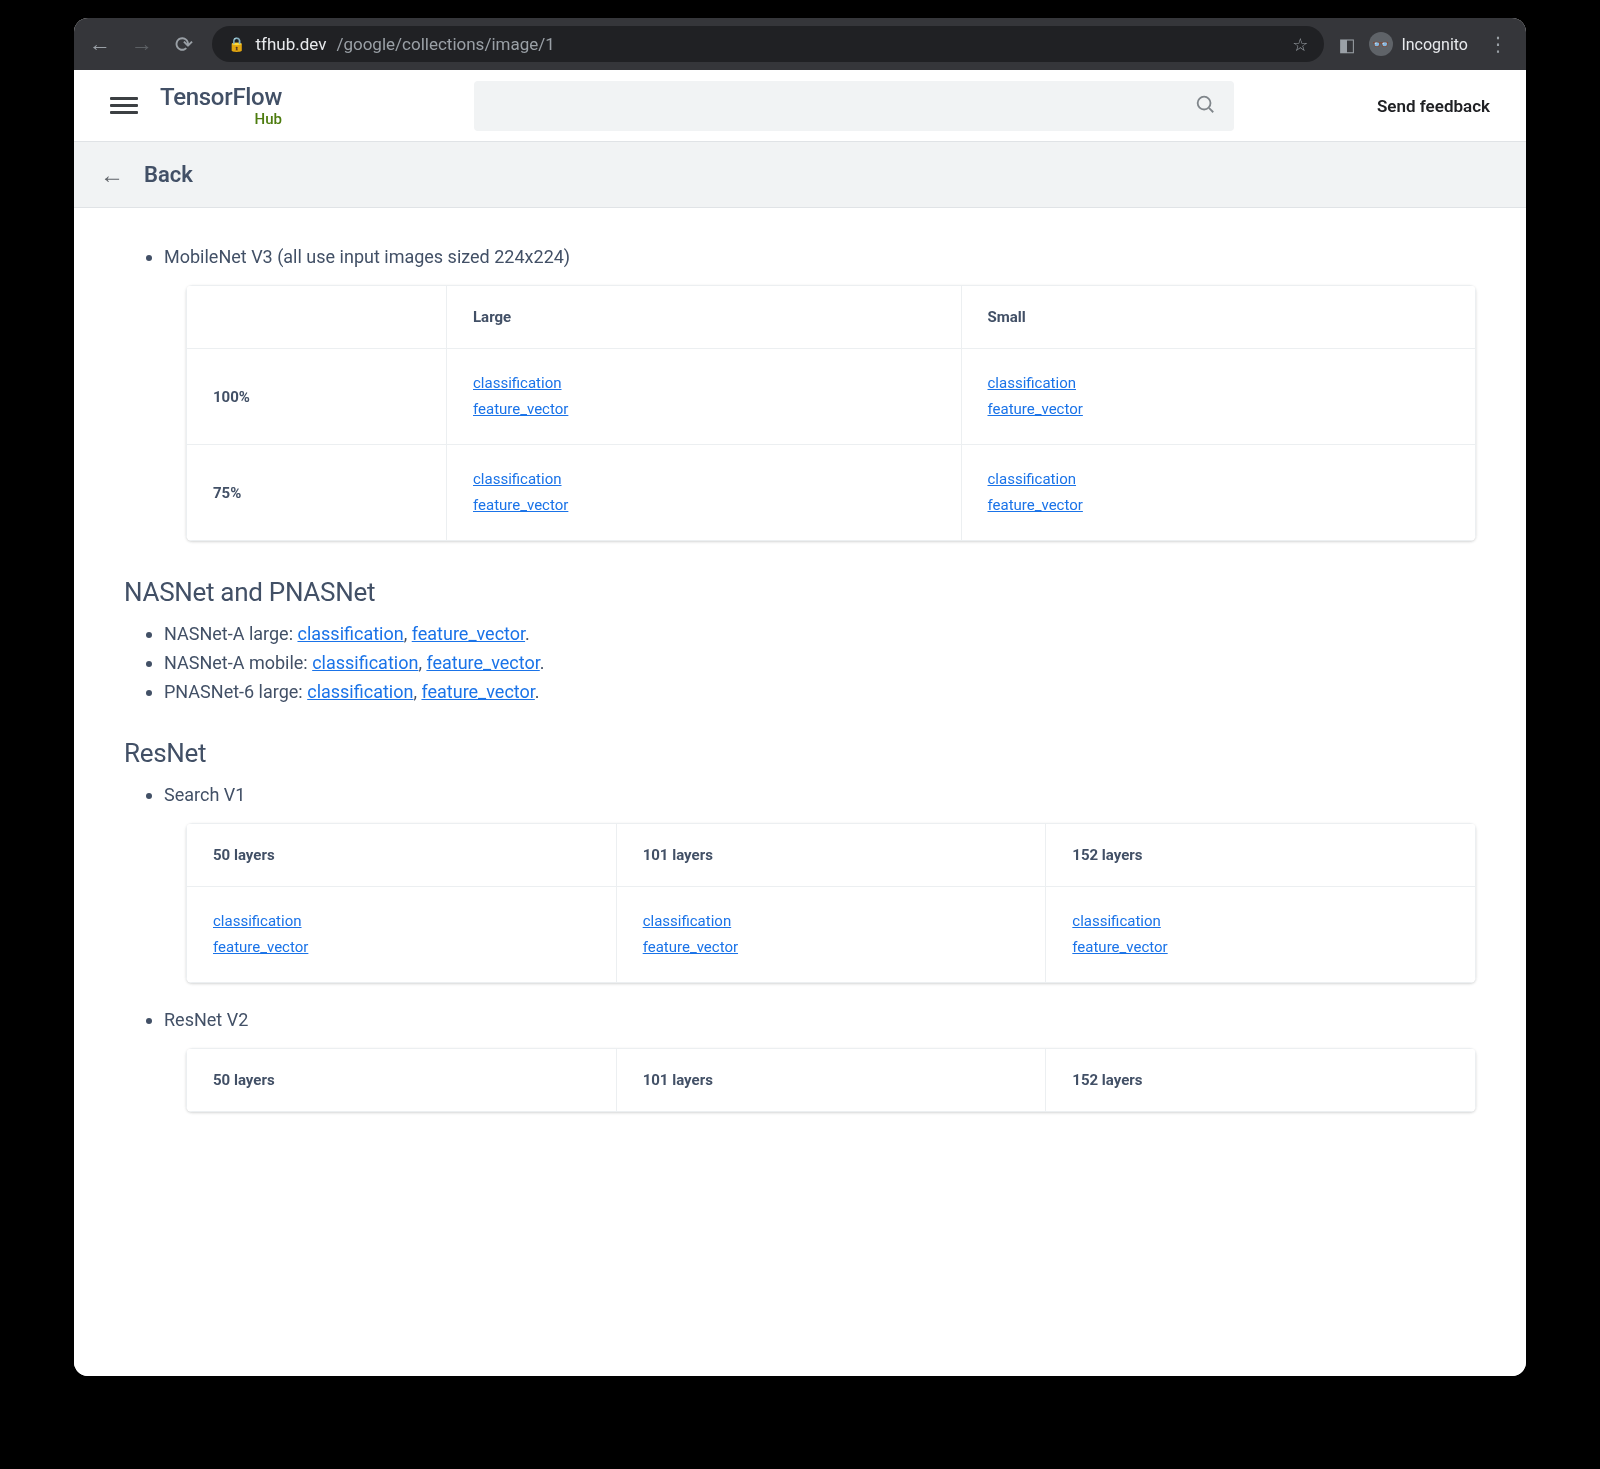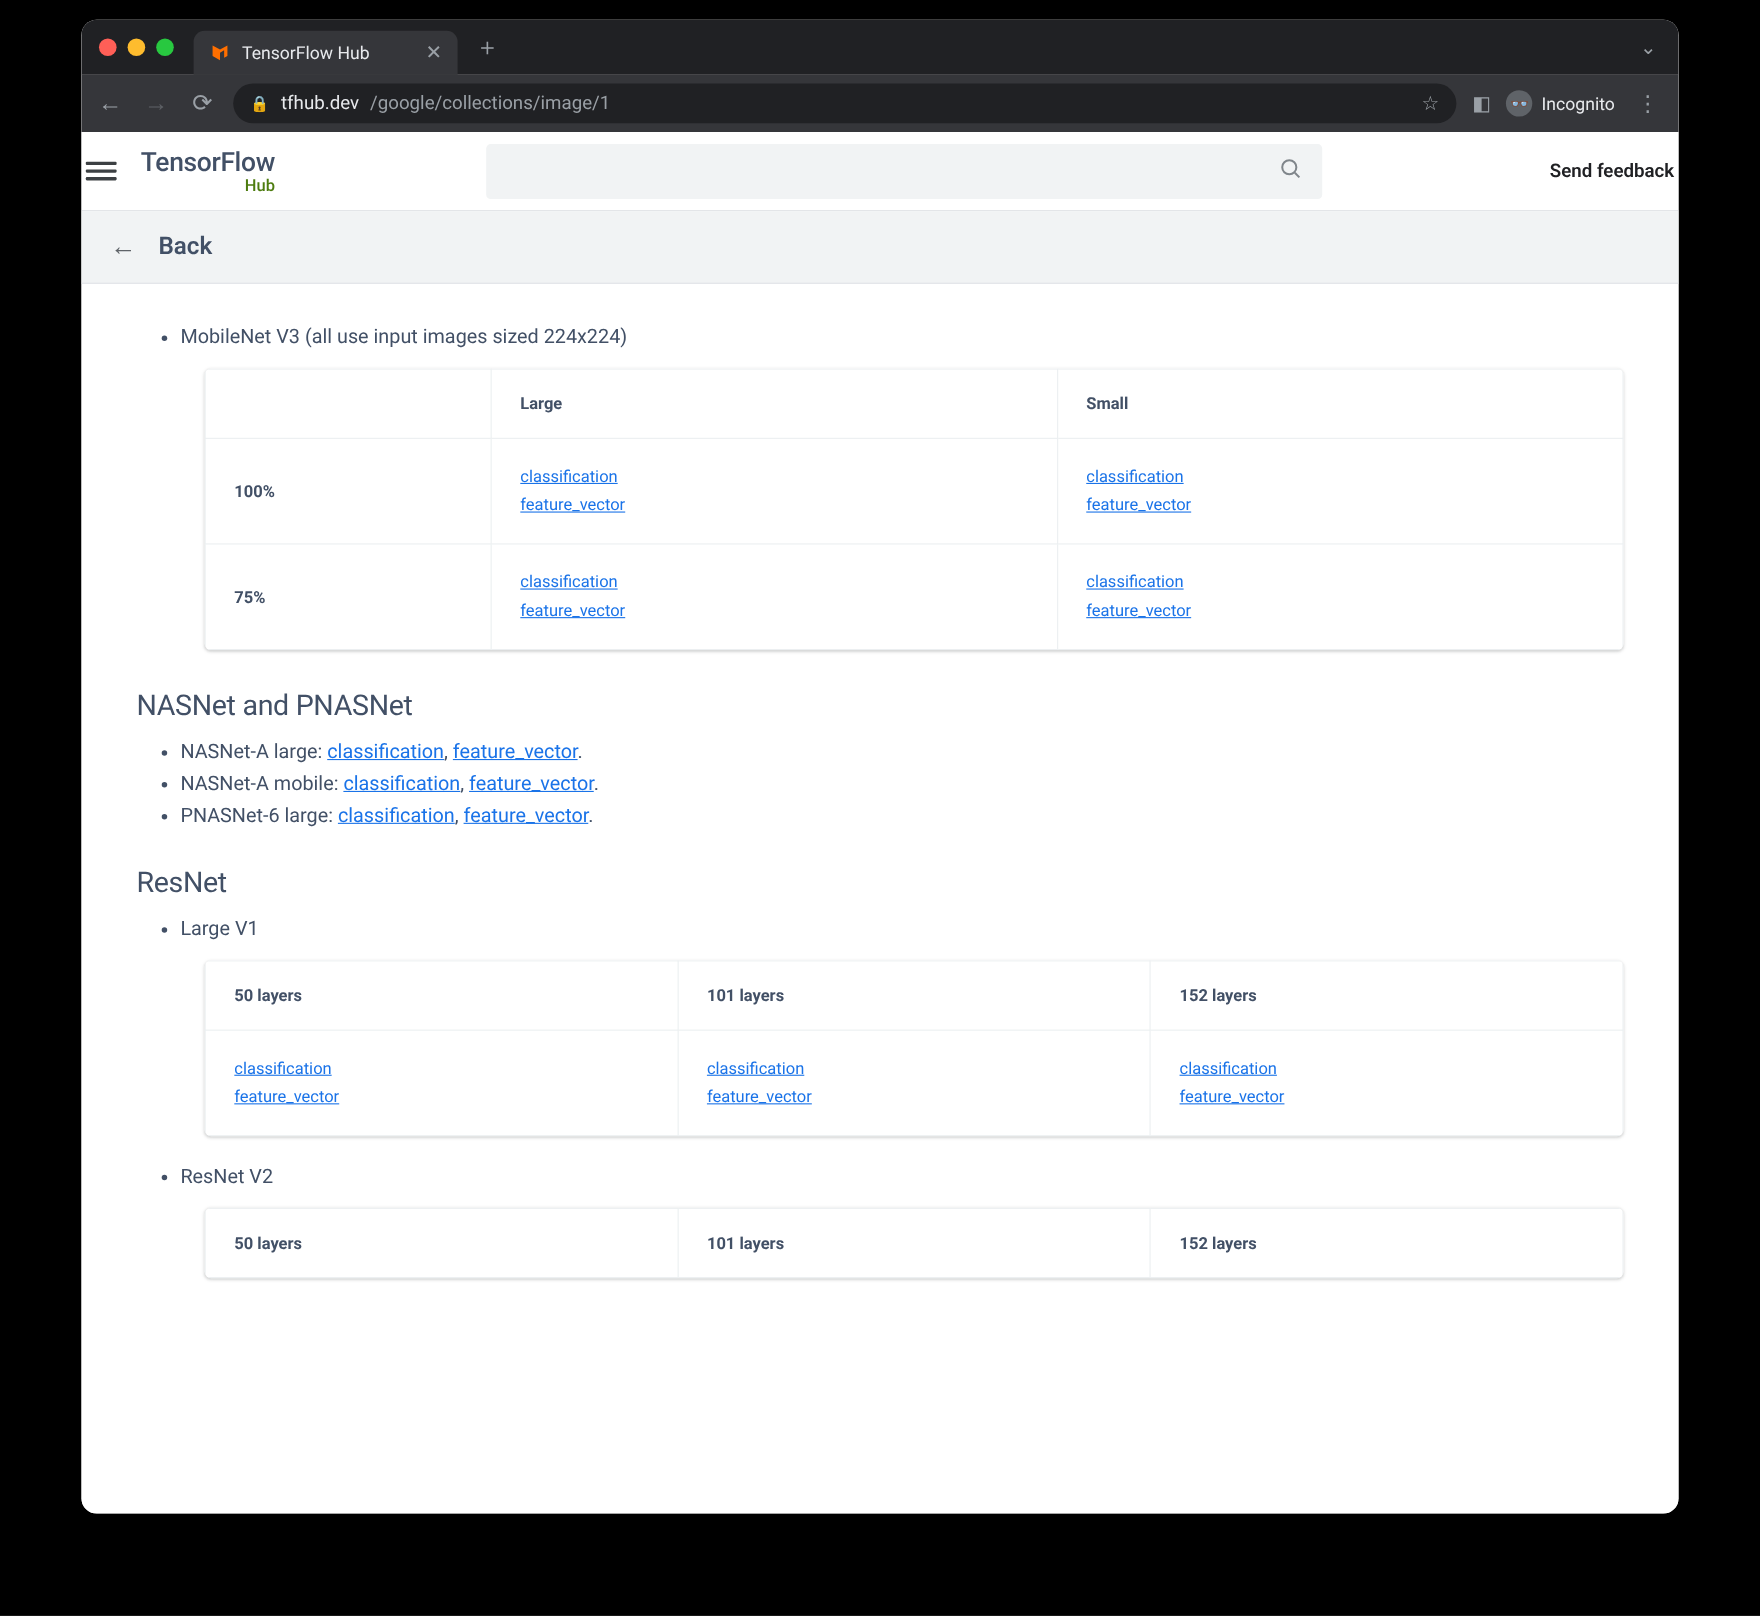--- a/index.html
+++ b/index.html
@@ -68,21 +68,21 @@
     display:flex;align-items:center;justify-content:center;font-size:14px;color:#fff;
   }
   .kebab { font-size:20px; padding:0 6px; cursor:pointer; }
   
   .page {
     flex:1; background:#fff; overflow:hidden; position:relative;
   }
   
   .appbar {
     height:72px; border-bottom:1px solid #e0e3e6;
-    display:flex; align-items:center; padding:0 4px; gap:22px;
+    display:flex; align-items:center; padding:0 36px; gap:22px;
   }
   .hamburger { width:28px; cursor:pointer; }
   .hamburger div { height:3px; background:#3c4043; margin:4px 0; border-radius:1px; }
   .brand { display:flex; flex-direction:column; line-height:1; }
   .brand .tf { font-size:24px; color:#425066; font-weight:500; letter-spacing:-0.3px; }
   .brand .hub { font-size:15px; color:#4d7c0f; font-weight:500; align-self:flex-end; margin-top:3px; }
   .searchwrap {
     margin-left: 170px;
     flex:0 0 760px; height:50px; background:#f1f3f4; border-radius:4px;
     display:flex; align-items:center; padding:0 18px; gap:12px;
@@ -123,38 +123,20 @@
   td.rowhead { font-weight:700; color:#425066; width:260px; }
   td .stack a { display:block; line-height:1.7; }
   
   .cols3 th, .cols3 td { width:33.33%; }
 </style>
 </head>
 <body>
 
 <div class="window">
 
-  <div class="tabbar">
-    <div class="traffic-lights">
-      <div class="tl red"></div>
-      <div class="tl yellow"></div>
-      <div class="tl green"></div>
-    </div>
-    <div class="tab">
-      <span class="favicon">
-        <svg width="18" height="18" viewBox="0 0 24 24">
-            <path fill="#ff6f00" d="M3 3l9 5v13l-9-5V3zm18 0l-9 5v4l5-3v9l4-2V3z"></path>
-          </svg>
-      </span>
-      <span>TensorFlow Hub</span>
-      <span class="close-x">✕</span>
-    </div>
-    <span class="newtab">＋</span>
-    <span class="tab-right">⌄</span>
-  </div>
 
   <div class="urlbar">
     <span class="navbtn">←</span>
     <span class="navbtn" style="opacity:.4">→</span>
     <span class="navbtn">⟳</span>
     <div class="urlfield">
       <span class="lock">🔒</span>
       <span class="domain">tfhub.dev</span>
         <span class="path">/google/collections/image/1</span>
       <span class="star">☆</span>
@@ -255,21 +237,21 @@
           <span>NASNet-A mobile: </span><a class="link">classification</a>, <a class="link">feature_vector</a>.
         </li>
         <li>
           <span>PNASNet-6 large: </span><a class="link">classification</a>, <a class="link">feature_vector</a>.
         </li>
       </ul>
 
       <h2>ResNet</h2>
       <ul>
         <li>
-          <span>Large V1</span>
+          <span>Search V1</span>
           <div class="card">
             <table class="cols3">
               <thead>
                   <tr>
                 <th>50 layers</th>
                 <th>101 layers</th>
                 <th>152 layers</th>
               </tr>
                 </thead>
               <tbody>

